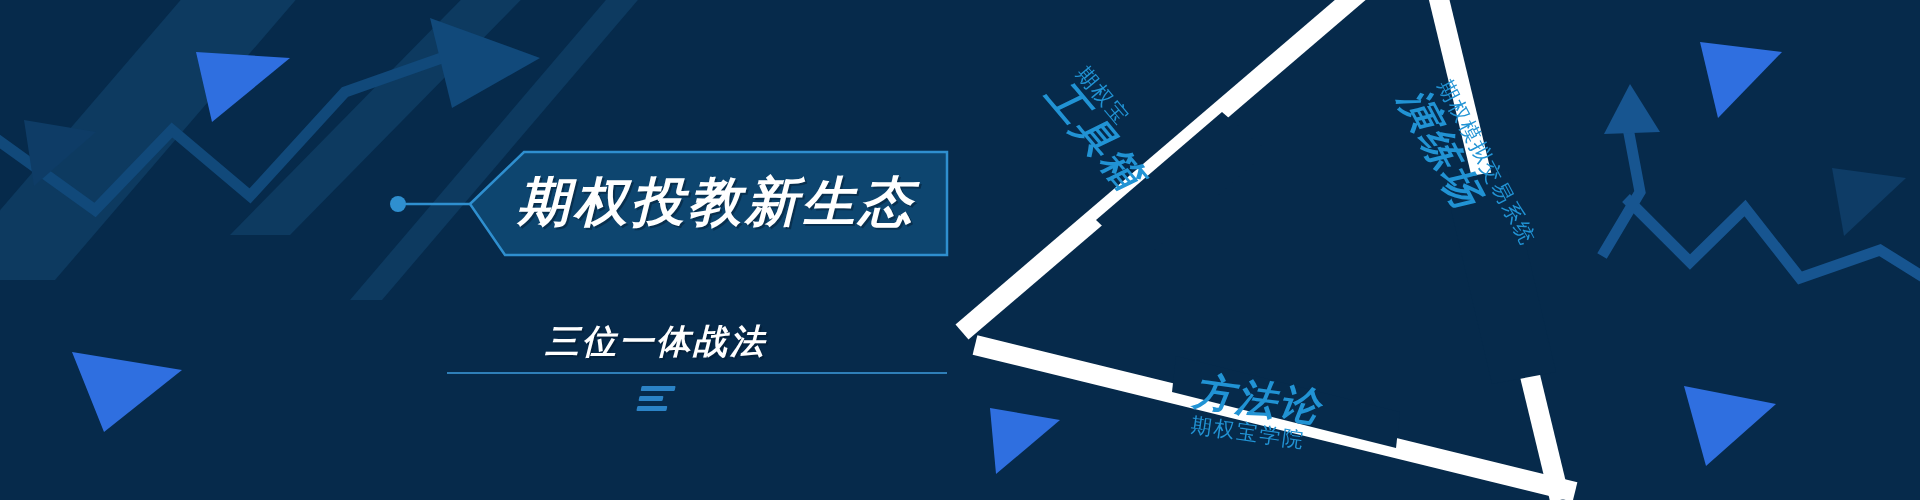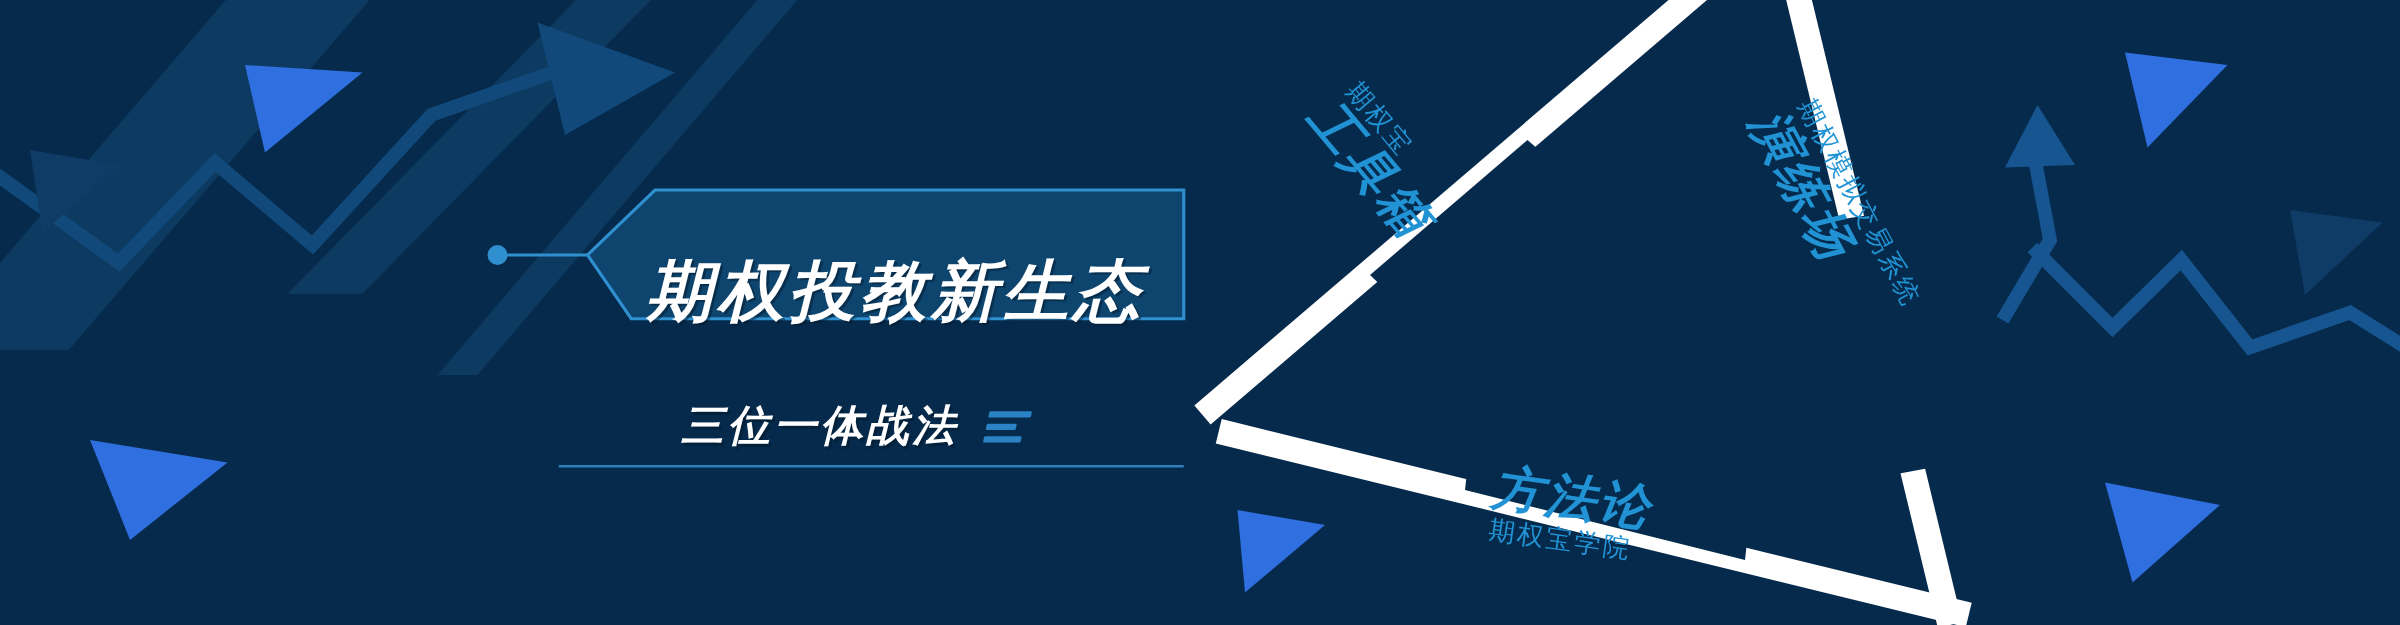--- a/index.html
+++ b/index.html
@@ -17,21 +17,20 @@
   }
   .layer { position:absolute; left:0; top:0; width:1920px; height:500px; }
   svg.layer { display:block; }
 
   
   .title-wrap {
     position:absolute;
     left:447px; top:152px;
     width:500px; height:103px;
     z-index:6;
-    margin-top:32px;
   }
   .title-text {
     position:absolute;
     left:70px; top:14px;
     font-size:53px;
     font-weight:bold;
     font-style:italic;
     letter-spacing:4px;
     color:#ffffff;
     white-space:nowrap;
@@ -43,20 +42,21 @@
   .sub-wrap {
     position:absolute;
     left:545px; top:318px;
     width:405px; height:62px;
     z-index:6;
   }
   .sub-row {
     position:absolute; left:0; top:0;
     display:flex; align-items:center; gap:22px;
     height:46px;
+    flex-direction:column;
   }
   .sub-text {
     font-size:34px; font-weight:bold; font-style:italic;
     color:#ffffff; letter-spacing:3px; white-space:nowrap;
     line-height:46px;
     text-shadow:2px 2px 0 rgba(2,20,38,.4);
   }
   .sub-icon { display:flex; flex-direction:column; gap:5px; width:34px; transform:skewX(-12deg); }
   .sub-icon i { display:block; height:5px; background:#2b83c6; border-radius:1px; }
   .sub-icon i:nth-child(1){ width:34px; }

